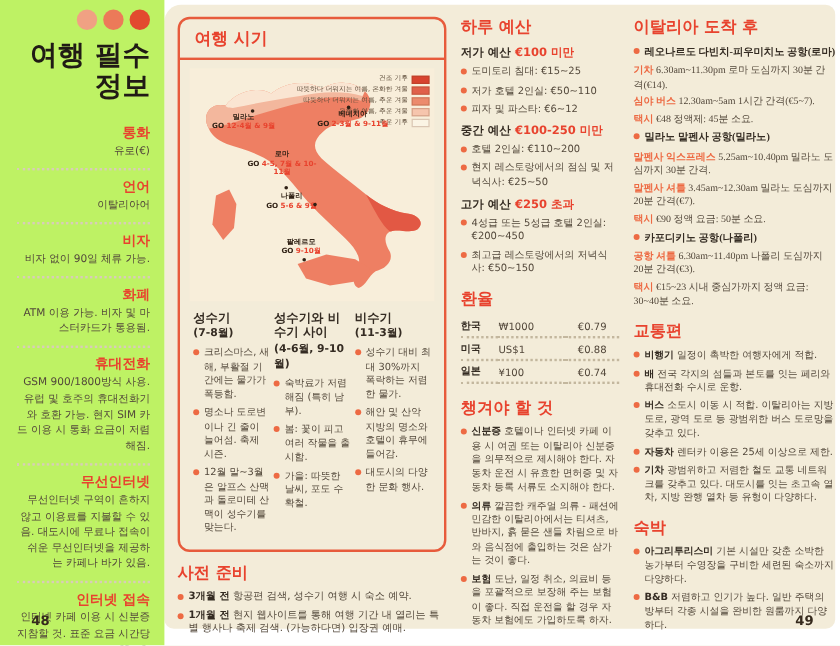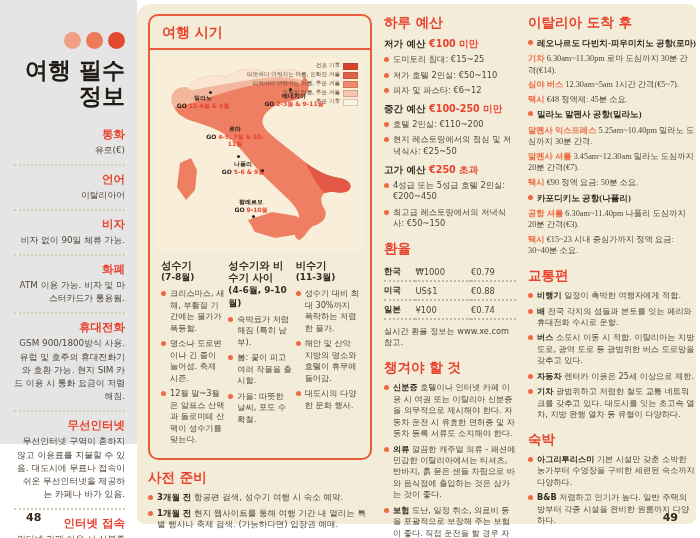--- a/index.html
+++ b/index.html
@@ -6,22 +6,22 @@
     --red:#e8432e; --orange:#ed6a43; --dark:#352c23; --body:#52473a;
     --cream:#f3ecd9; --panel:#f8eeda; --bordr:#e75b3c; --dots:#d8cdb8;
   }
   *{margin:0;padding:0;box-sizing:border-box;}
   body{background:#fff;}
   .page{position:relative;width:700px;height:538px;background:#fff;overflow:hidden;
         font-family:"DejaVu Sans","Liberation Sans",sans-serif;color:var(--body);}
   .paper{position:absolute;left:137px;top:4px;width:559px;height:520px;
          background:var(--cream);border-radius:14px 8px 8px 8px;}
   
-  .sidebar{position:absolute;left:0;top:0;width:137px;height:444px;background:#e5e5e5;
-           padding:32px 12px 0 14px;}
+  .sidebar{position:absolute;left:0;top:0;width:137px;height:538px;background:#bef264;
+           padding:8px 12px 0 14px;}
   .circles{display:flex;justify-content:flex-end;gap:5px;}
   .circle{width:17px;height:17px;border-radius:50%;}
   .side-title{margin-top:8px;text-align:right;font-family:"DejaVu Serif","Liberation Serif",serif;
               font-weight:bold;font-size:23px;line-height:1.12;color:#201b15;}
   .side-sections{margin-top:12px;}
   .side-sec{padding:6px 0 7px;border-bottom:2px dotted var(--dots);text-align:right;}
   .side-sec h3{font-size:11.5px;color:var(--red);margin-bottom:2px;}
   .side-sec p{font-size:8.8px;line-height:1.5;color:var(--body);}
   .pageno{position:absolute;bottom:14px;font-size:11px;font-weight:bold;color:#35291c;}
   .pageno.left{left:26px;} .pageno.right{right:22px;}
@@ -56,21 +56,21 @@
   .prep .bullet p{font-size:8.5px;}
   
   .tier{margin:6px 0 3px;font-size:9.6px;font-weight:bold;color:var(--dark);}
   .tier .amt{color:var(--red);}
   .b-item p{font-size:8.3px;}
   
   .fx{margin-top:10px;}
   .fx table{width:100%;border-collapse:collapse;font-size:8.4px;}
   .fx td{padding:3px 0;border-bottom:2px dotted #c3b79e;color:var(--body);}
   .fx td.c{font-weight:bold;color:var(--dark);}
-  .fx td.v{text-align:left;}
+  .fx td.v{text-align:center;}
   .fx-note{font-size:8.2px;margin-top:6px;color:var(--body);}
   .pack,.caution{margin-top:11px;}
   
   .airport{margin-bottom:3px;font-family:Liberation Serif, serif;}
   .airport .bullet p{font-size:8.6px;font-weight:bold;color:var(--dark);}
   .a-line{font-size:8.3px;line-height:1.4;margin:1px 0 3px;color:var(--body);}
   .a-line b{color:var(--orange);}
   .transport,.lodging{margin-top:10px;}
 </style>
 </head>
@@ -311,21 +311,20 @@
             <td>US$1</td>
             <td class="v">€0.88</td>
           </tr>
           <tr>
             <td class="c">일본</td>
             <td>¥100</td>
             <td class="v">€0.74</td>
           </tr>
         </tbody>
           </table>
-        <p class="fx-note">실시간 환율 정보는 www.xe.com 참고.</p>
       </section>
 
       <section class="pack">
         <h2 class="sec">챙겨야 할 것</h2>
         <div class="bullet">
             <span class="dot-b"></span>
             <p><b class="lead">신분증</b> <span>호텔이나 인터넷 카페 이용 시 여권 또는 이탈리아 신분증을 의무적으로 제시해야 한다. 자동차 운전 시 유효한 면허증 및 자동차 등록 서류도 소지해야 한다.</span></p>
           </div>
         <div class="bullet">
             <span class="dot-b"></span>

